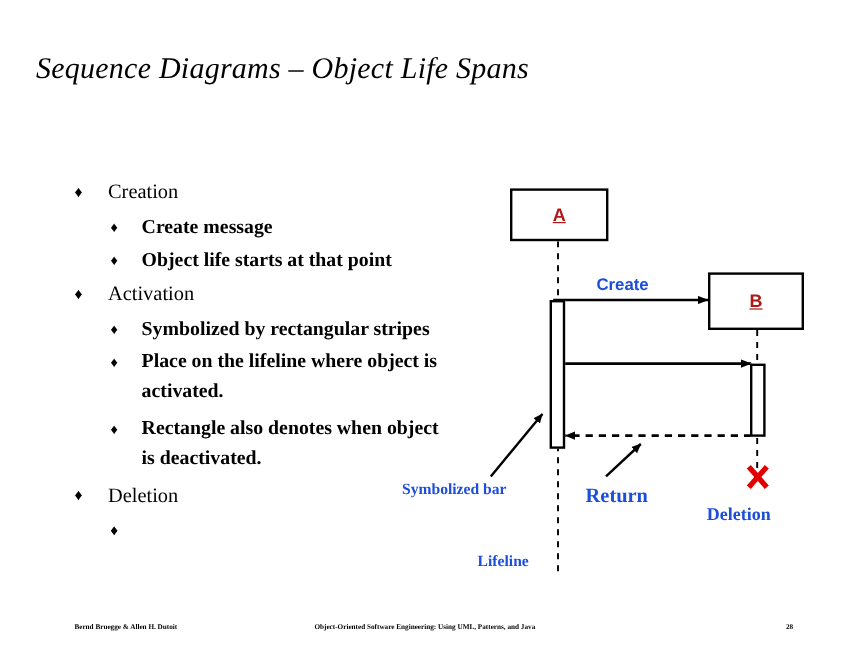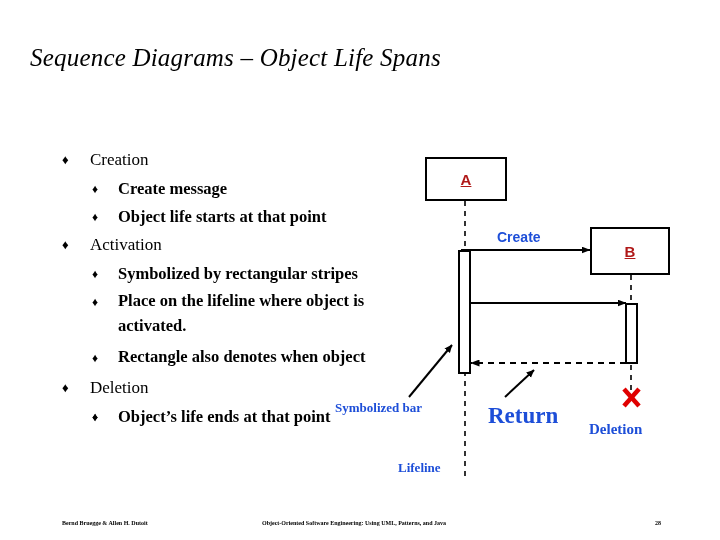--- a/index.html
+++ b/index.html
@@ -120,21 +120,21 @@
     font-size: 14px;
   }
   #label-activation-bar {
     left: 335px; top: 400px;
     font-family: "Liberation Serif", "DejaVu Serif", serif;
     font-size: 13px;
   }
   #label-return {
     left: 488px; top: 403px;
     font-family: "Liberation Serif", "DejaVu Serif", serif;
-    font-size: 23px;
+    font-size: 17px;
   }
   #label-lifeline {
     left: 398px; top: 460px;
     font-family: "Liberation Serif", "DejaVu Serif", serif;
     font-size: 13px;
   }
   #label-deletion {
     left: 589px; top: 421px;
     font-family: "Liberation Serif", "DejaVu Serif", serif;
     font-size: 15px;
@@ -204,34 +204,34 @@
 
   <div class="lvl2 tight">
     <span class="bullet">♦</span>
     <span>Place on the lifeline where object is</span>
     <span class="cont">activated.</span>
   </div>
 
   <div class="lvl2 tight" style="margin-top:6px;">
     <span class="bullet">♦</span>
     <span>Rectangle also denotes when object</span>
+    <span class="cont">is deactivated.</span>
   </div>
 
   <div class="lvl1" style="margin-top:5px;">
     <span class="bullet">♦</span>
     <span>Deletion</span>
   </div>
 
   <div class="lvl2">
     <span class="bullet">♦</span>
   </div>
 
   <div class="lvl2">
     <span class="bullet">♦</span>
-    <span>Object’s life ends at that point</span>
   </div>
 
 </div>
 
 <svg id="diagram" viewBox="0 0 720 540" xmlns="http://www.w3.org/2000/svg">
   <defs>
     <marker id="arrowhead" markerWidth="9" markerHeight="7" refX="8.5" refY="3.5" orient="auto" markerUnits="userSpaceOnUse">
       <polygon points="0 0, 9 3.5, 0 7" fill="#000000"></polygon>
     </marker>
     <marker id="arrowhead-l" markerWidth="9" markerHeight="7" refX="8.5" refY="3.5" orient="auto" markerUnits="userSpaceOnUse">

